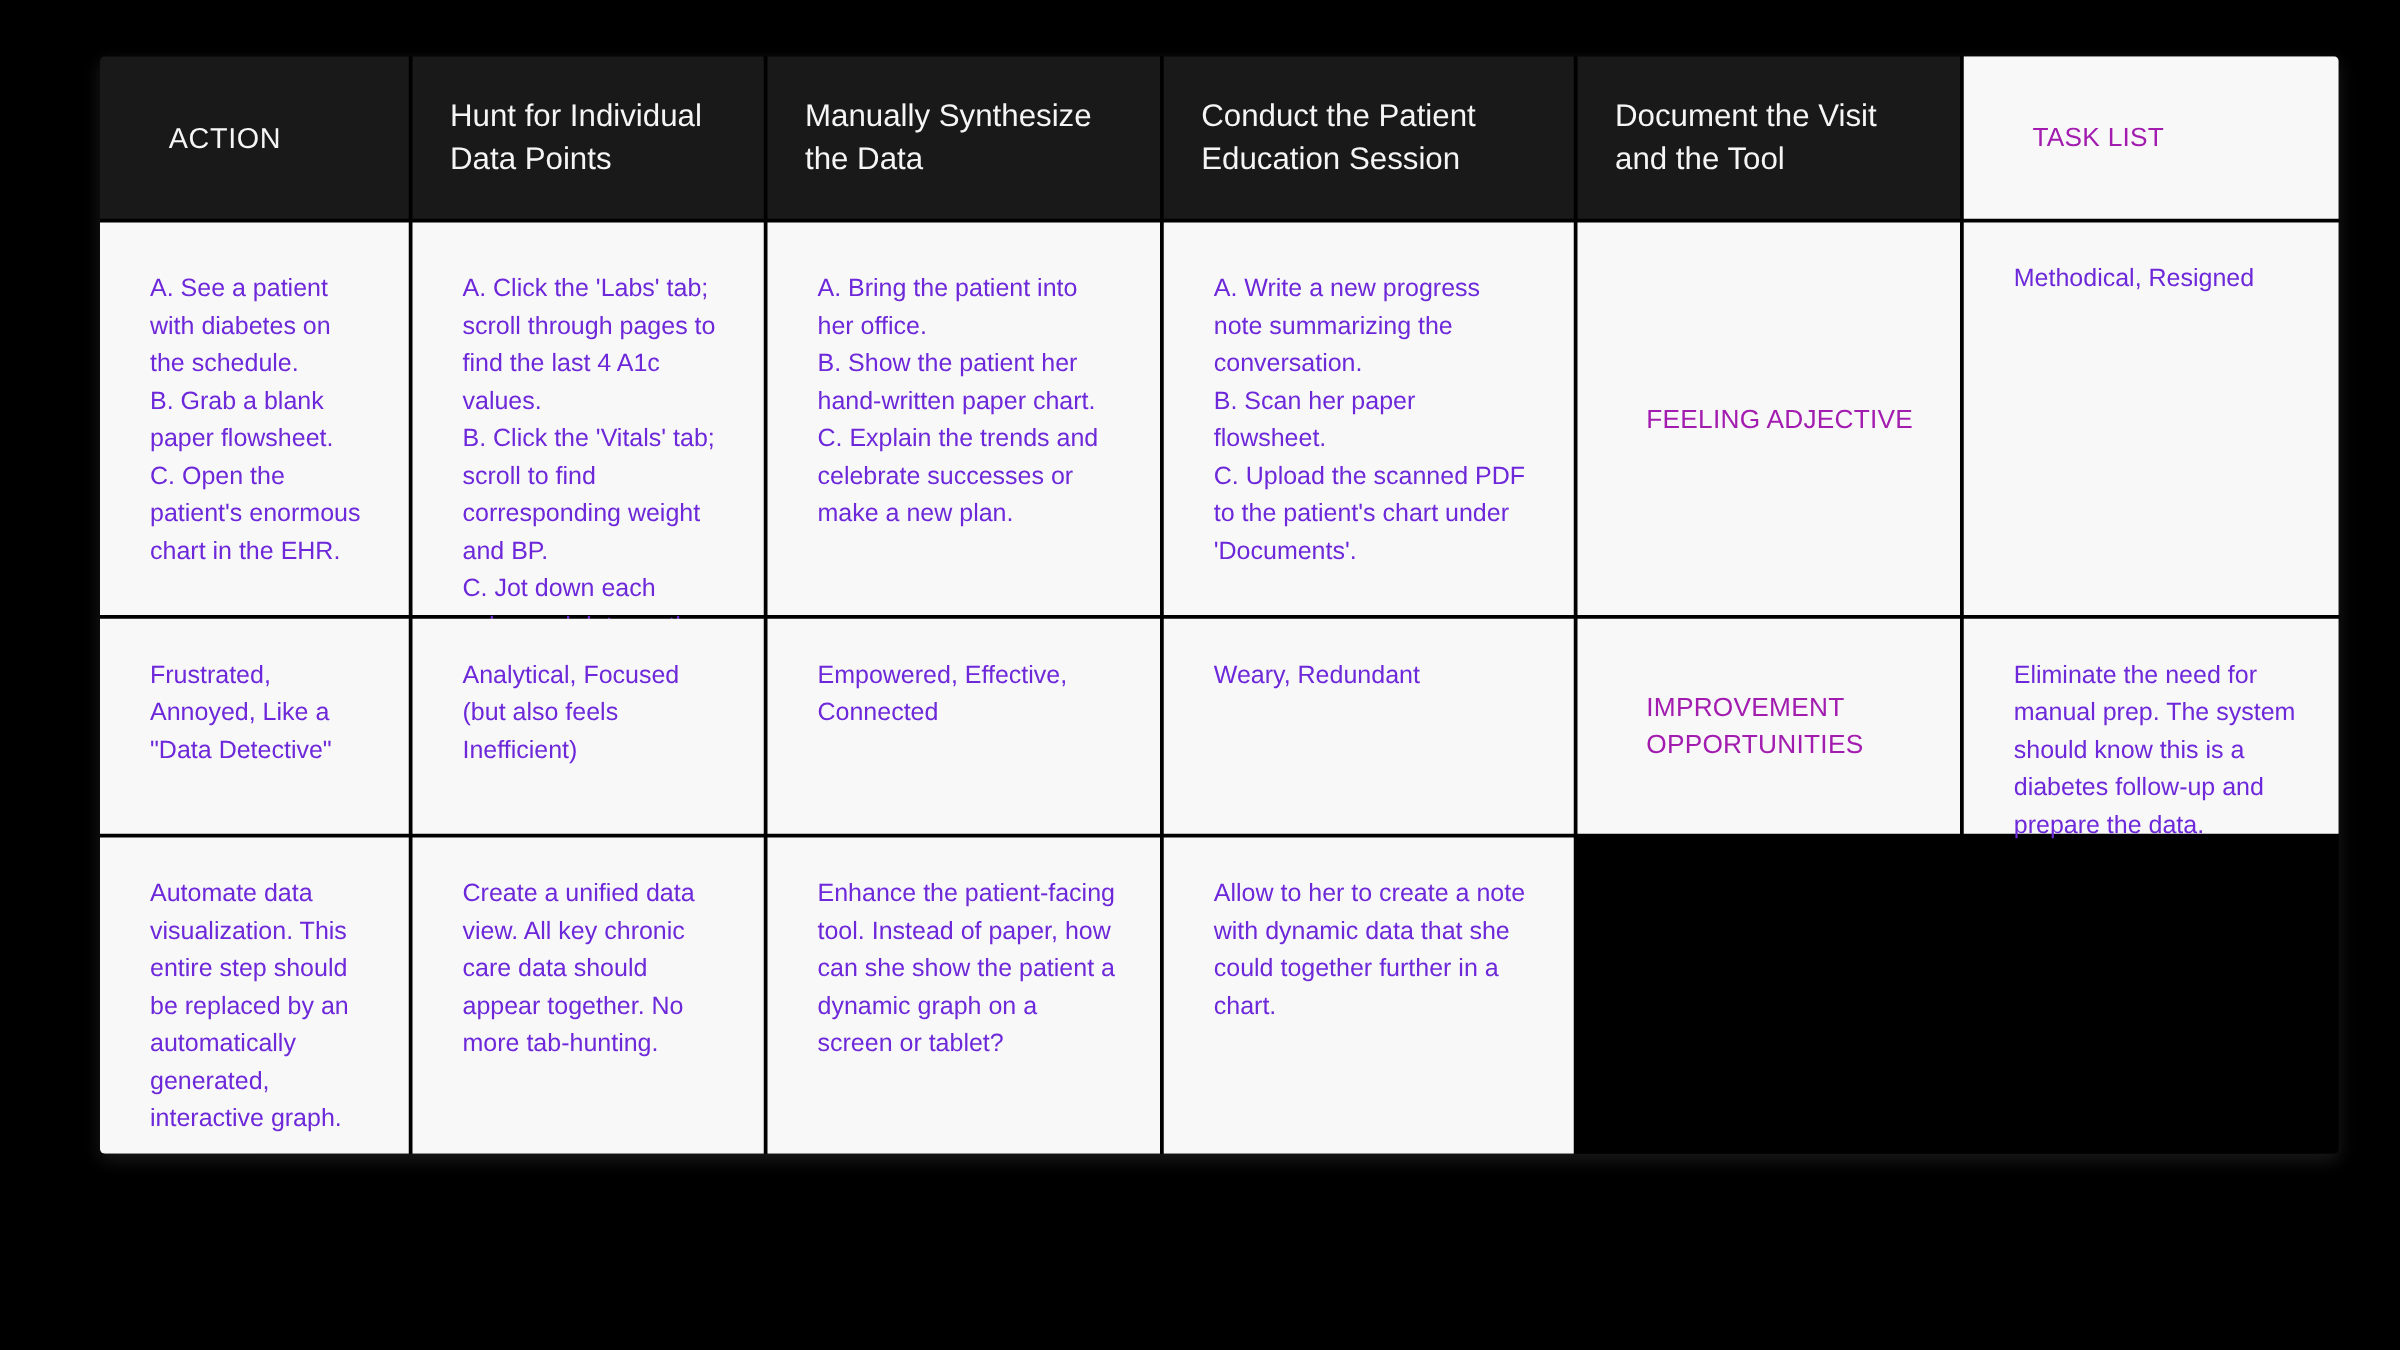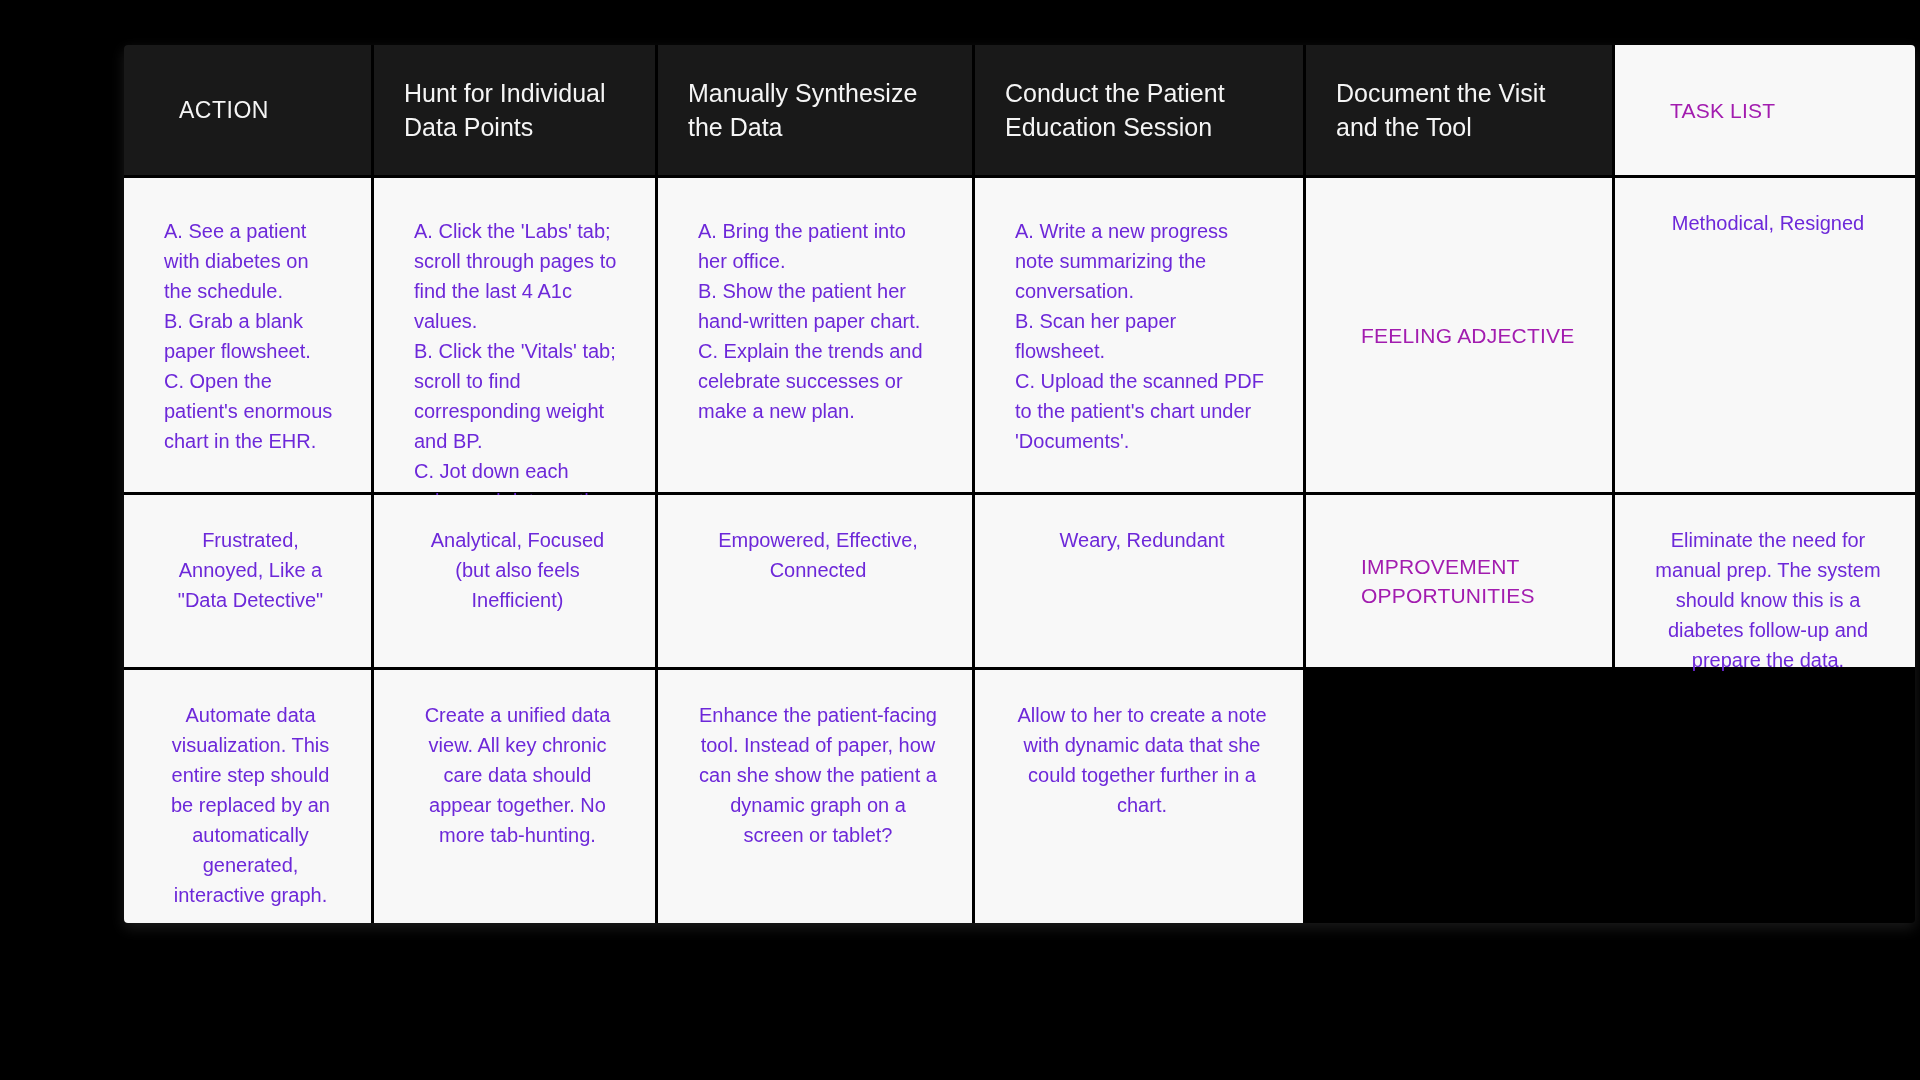--- a/index.html
+++ b/index.html
@@ -22,21 +22,20 @@
     width: 1791px;
     height: 878px;
     display: grid;
     grid-template-columns: 247px 281px 314px 328px 306px 300px;
     grid-template-rows: 130px 314px 172px 253px;
     gap: 3px;
     background: #000000;
     border-radius: 4px;
     overflow: hidden;
     box-shadow: 0 5px 14px rgba(150,150,150,0.18);
-    margin-left: 44px;
   }
   .th {
     background: #191919;
     color: #f5f5f5;
     display: flex;
     align-items: center;
     padding: 0 24px 0 30px;
     font-size: 25px;
     line-height: 34px;
     font-weight: 400;
@@ -59,21 +58,20 @@
   .cell {
     background: #f8f8f8;
     color: #6d28d9;
     font-size: 20px;
     line-height: 30px;
     padding: 38px 34px 20px 40px;
     white-space: pre-line;
   }
   .cell--short {
     padding-top: 30px;
-    text-align: center;
   }
 </style>
 </head>
 <body>
 
 <div class="canvas">
   <div class="journey-table">
 
     <div class="th corner">ACTION</div>
     <div class="th">Hunt for Individual Data Points</div>

